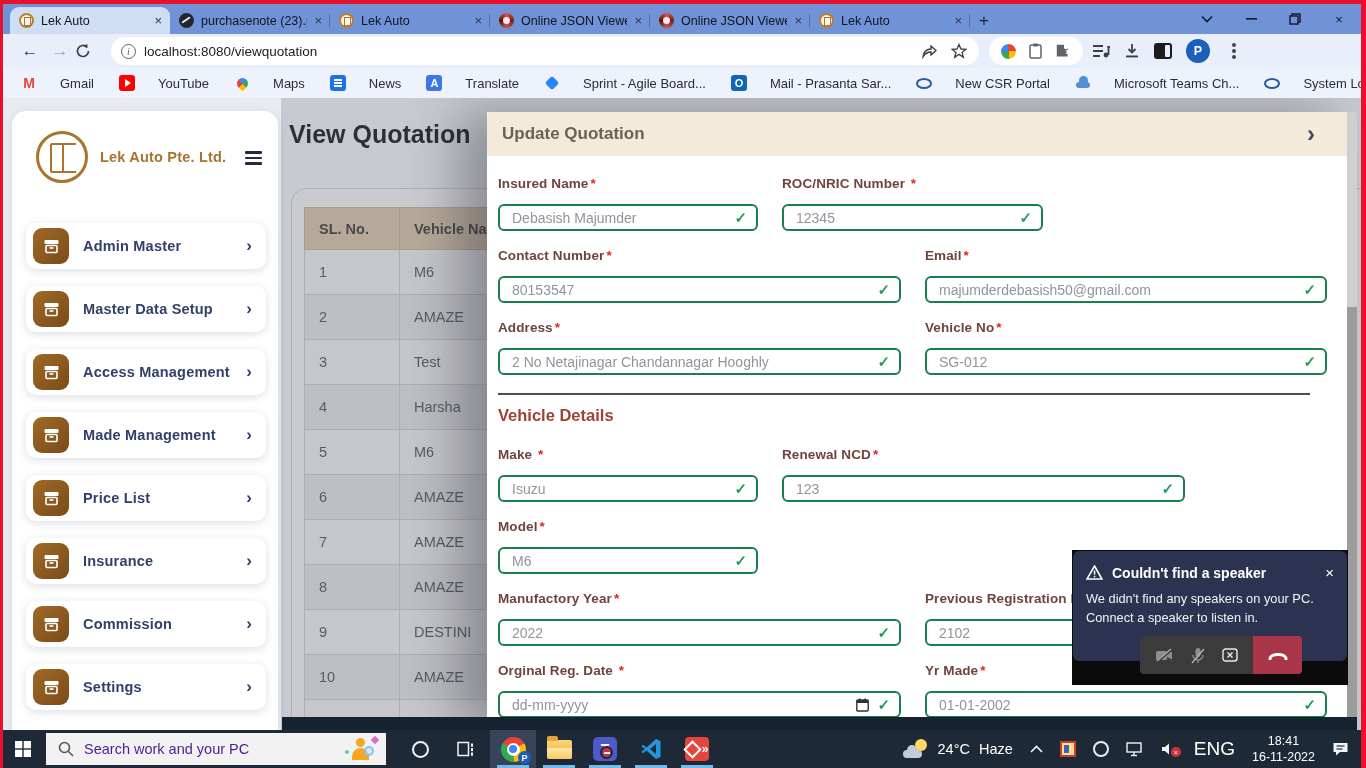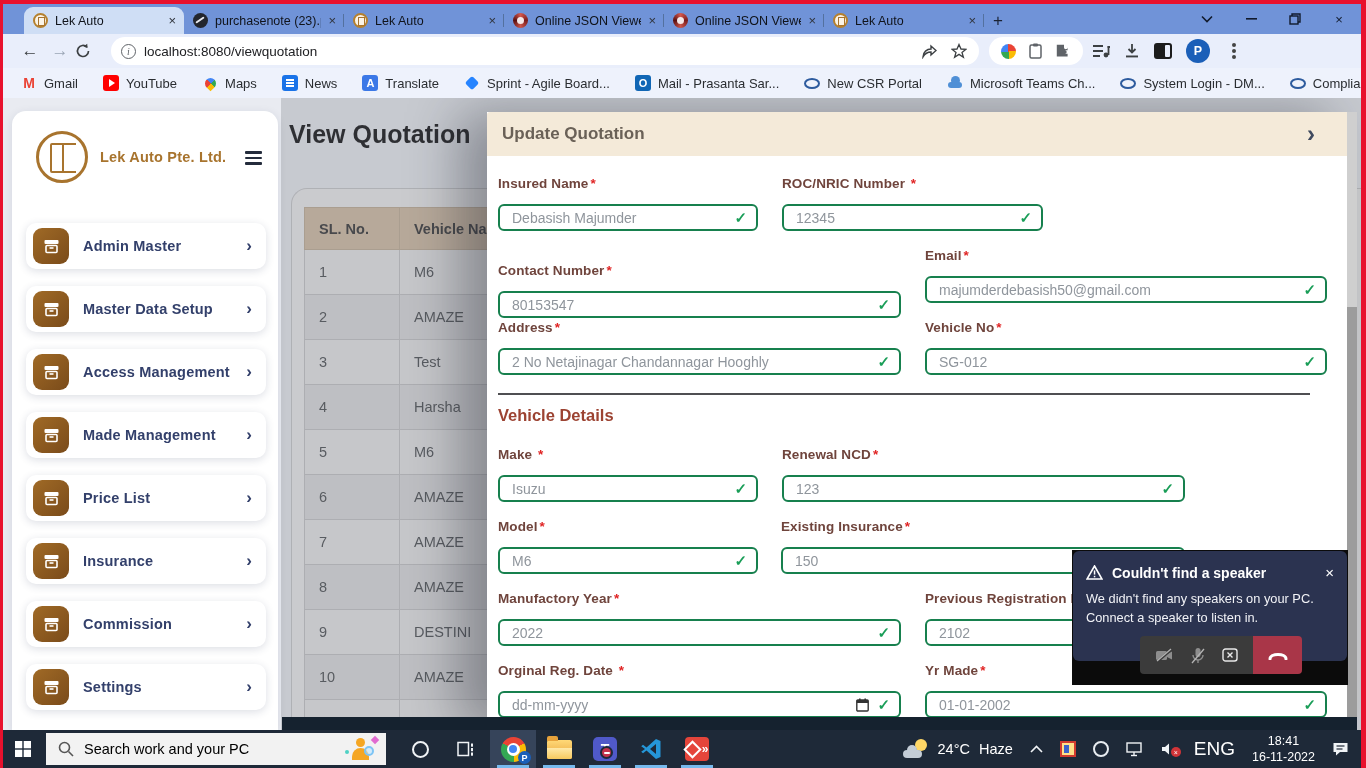--- a/index.html
+++ b/index.html
@@ -5,21 +5,21 @@
   * { margin:0; padding:0; box-sizing:border-box; }
   body { font-family:"Liberation Sans", sans-serif; background:#000; }
   .screen { position:relative; width:1366px; height:768px; overflow:hidden; background:#e9ebf1; }
 
   
   .rb-top{position:absolute;left:0;top:0;width:100%;height:4px;background:#e8112d;z-index:60}
   .rb-left{position:absolute;left:0;top:0;width:3px;height:100%;background:#e8112d;z-index:60}
   .rb-right{position:absolute;right:0;top:0;width:5px;height:100%;background:#e8112d;z-index:60}
 
   
-  .tabstrip{position:absolute;left:3px;top:4px;right:5px;height:30px;background:#7093d8;display:flex;align-items:flex-end;padding-left:21px}
+  .tabstrip{position:absolute;left:3px;top:4px;right:5px;height:30px;background:#7093d8;display:flex;align-items:flex-end;padding-left:7px}
   .tab{height:27px;width:160px;display:flex;align-items:center;gap:7px;padding:0 8px 0 9px;font-size:12.5px;color:#10131a;position:relative;cursor:default}
   .tab.active{background:#cfdef5;border-radius:9px 9px 0 0}
   .tab:not(.active)::after{content:'';position:absolute;right:0;top:7px;bottom:7px;width:1px;background:#53719f}
   .tab .ttl{flex:1;white-space:nowrap;overflow:hidden}
   .tab .tx{font-size:13px;color:#30343c}
   .fav{width:15px;height:15px;border-radius:50%;flex:0 0 15px;position:relative}
   .fav-lek{border:2px solid #b5812f;background:#fbf4e7}
   .fav-lek::after{content:'';position:absolute;left:3px;top:2px;width:5px;height:7px;border:1px solid #a8742e}
   .fav-pdf{background:#23262e}
   .fav-pdf::after{content:'';position:absolute;left:2px;top:6px;width:10px;height:2px;background:#e8eaf0;transform:rotate(-35deg);border-radius:2px}
@@ -39,21 +39,21 @@
   .omni-icons{display:flex;align-items:center;gap:14px;margin-right:2px}
   .ext-capsule{height:28px;background:#fff;border-radius:14px;display:flex;align-items:center;gap:13px;padding:0 12px;margin-left:10px}
   .tbicons{display:flex;align-items:center;gap:14px;margin-left:10px}
   .avatar{width:24px;height:24px;border-radius:50%;background:#1b5fb8;color:#fff;font-size:12.5px;font-weight:bold;display:flex;align-items:center;justify-content:center}
   .kebab{width:4px;height:4px;border-radius:50%;background:#444;box-shadow:0 6px 0 #444,0 -6px 0 #444;margin:0 8px}
   .sidepanel-ic{width:18px;height:16px;background:#1c1c1c;border-radius:3px;position:relative}
   .sidepanel-ic::after{content:'';position:absolute;right:2px;top:2px;width:5px;height:12px;background:#e9eefb;border-radius:1px}
 
   
   .bmbar{position:absolute;left:3px;top:68px;right:5px;height:30px;background:#eef2fc;display:flex;align-items:center;gap:25px;padding-left:18px;font-size:13px;color:#2a2d31}
-  .bm{display:flex;align-items:center;gap:7px;white-space:nowrap}
+  .bm{display:flex;align-items:center;gap:23px;white-space:nowrap}
   .bi{width:16px;height:16px;position:relative;display:inline-flex;align-items:center;justify-content:center;font-weight:bold;font-size:11px;border-radius:3px}
   .bi-gmail::before{content:'M';color:#ea4335;font-size:14px}
   .bi-youtube{background:#f00}
   .bi-youtube::before{content:'';width:0;height:0;border-left:6px solid #fff;border-top:4px solid transparent;border-bottom:4px solid transparent;margin-left:2px}
   .bi-maps::before{content:'';width:11px;height:11px;border-radius:50% 50% 50% 0;transform:rotate(-45deg);background:conic-gradient(#4285f4 0 25%,#34a853 0 50%,#fbbc04 0 75%,#ea4335 0)}
   .bi-news{background:#1a73e8}
   .bi-news::before{content:'';width:8px;height:2px;background:#fff;box-shadow:0 3px 0 #fff,0 -3px 0 #fff}
   .bi-translate{background:#3b78e7;color:#fff}
   .bi-translate::before{content:'A'}
   .bi-sprint::before{content:'';width:10px;height:10px;background:#2684ff;transform:rotate(45deg);border-radius:2px}
@@ -117,21 +117,21 @@
   .notif-trow{display:flex;align-items:center;gap:9px}
   .notif-title{font-weight:bold;font-size:14px;flex:1}
   .notif-x{font-size:15px;color:#fff}
   .notif-body{margin-top:9px;font-size:12.8px;line-height:1.45;color:#f2f3f7}
   .notif-bar{position:absolute;left:68px;bottom:11px;width:113px;height:38px;background:#3b3b3b;border-radius:4px 0 0 4px;display:flex;align-items:center;justify-content:space-around;padding:0 6px}
   .notif-hang{position:absolute;left:181px;bottom:11px;width:49px;height:38px;background:#a93648;border-radius:0 4px 4px 0;display:flex;align-items:center;justify-content:center}
 
   
   .taskbar{position:absolute;left:0;right:0;bottom:0;height:38px;background:#1e2938;display:flex;align-items:center;z-index:50}
   .start{width:46px;height:38px;display:flex;align-items:center;justify-content:center}
-  .tb-search{width:340px;height:32px;background:#f2f2f2;display:flex;align-items:center;gap:10px;padding:0 8px 0 12px;font-size:14.5px;color:#000000}
+  .tb-search{width:340px;height:32px;background:#f2f2f2;display:flex;align-items:center;gap:10px;padding:0 8px 0 12px;font-size:14.5px;color:#4c1d95}
   .search-art{position:relative;width:36px;height:26px;margin-left:auto}
   .sa-head{position:absolute;left:14px;top:2px;width:9px;height:9px;background:#f5a623;border-radius:50%}
   .sa-body{position:absolute;left:10px;top:12px;width:17px;height:12px;background:#f5a623;border-radius:9px 9px 0 0}
   .sa-mag{position:absolute;left:22px;top:10px;width:10px;height:10px;border:2.5px solid #7cc4f5;border-radius:50%;background:rgba(190,228,255,.6)}
   .sa-dot{position:absolute;left:3px;top:14px;width:4px;height:4px;background:#4fd1c5;border-radius:50%}
   .sa-spark{position:absolute;right:0;top:1px;width:6px;height:6px;background:#e06ad0;transform:rotate(45deg)}
   .cortana{width:17px;height:17px;border:2px solid #f0f3f6;border-radius:50%;margin-left:26px}
   .taskview{margin-left:28px}
   .apps{display:flex;margin-left:16px}
   .app{width:46px;height:38px;display:flex;align-items:center;justify-content:center;position:relative}
@@ -515,21 +515,21 @@
           </div>
         </div>
         <div class="field" style="left:295px;top:20px;width:261px">
           <div class="flabel">ROC/NRIC Number </div>
           <div class="finput">
             <span>12345</span>
             <span class="check">✓</span>
           </div>
         </div>
 
-        <div class="field" style="left:11px;top:107px;width:403px">
+        <div class="field" style="left:11px;top:92px;width:403px">
           <div class="flabel">Contact Number</div>
           <div class="finput">
             <span>80153547</span>
             <span class="check">✓</span>
           </div>
         </div>
         <div class="field" style="left:438px;top:92px;width:402px">
           <div class="flabel">Email</div>
           <div class="finput">
             <span>majumderdebasish50@gmail.com</span>
@@ -571,25 +571,20 @@
         </div>
 
         <div class="field" style="left:11px;top:363px;width:260px">
           <div class="flabel">Model</div>
           <div class="finput">
             <span>M6</span>
             <span class="check">✓</span>
           </div>
         </div>
         <div class="field" style="left:294px;top:363px;width:404px">
-          <div class="flabel">Existing Insurance</div>
-          <div class="finput">
-            <span>150</span>
-            <span class="check">✓</span>
-          </div>
         </div>
 
         <div class="field" style="left:11px;top:435px;width:403px">
           <div class="flabel">Manufactory Year</div>
           <div class="finput">
             <span>2022</span>
             <span class="check">✓</span>
           </div>
         </div>
         <div class="field" style="left:438px;top:435px;width:402px">

